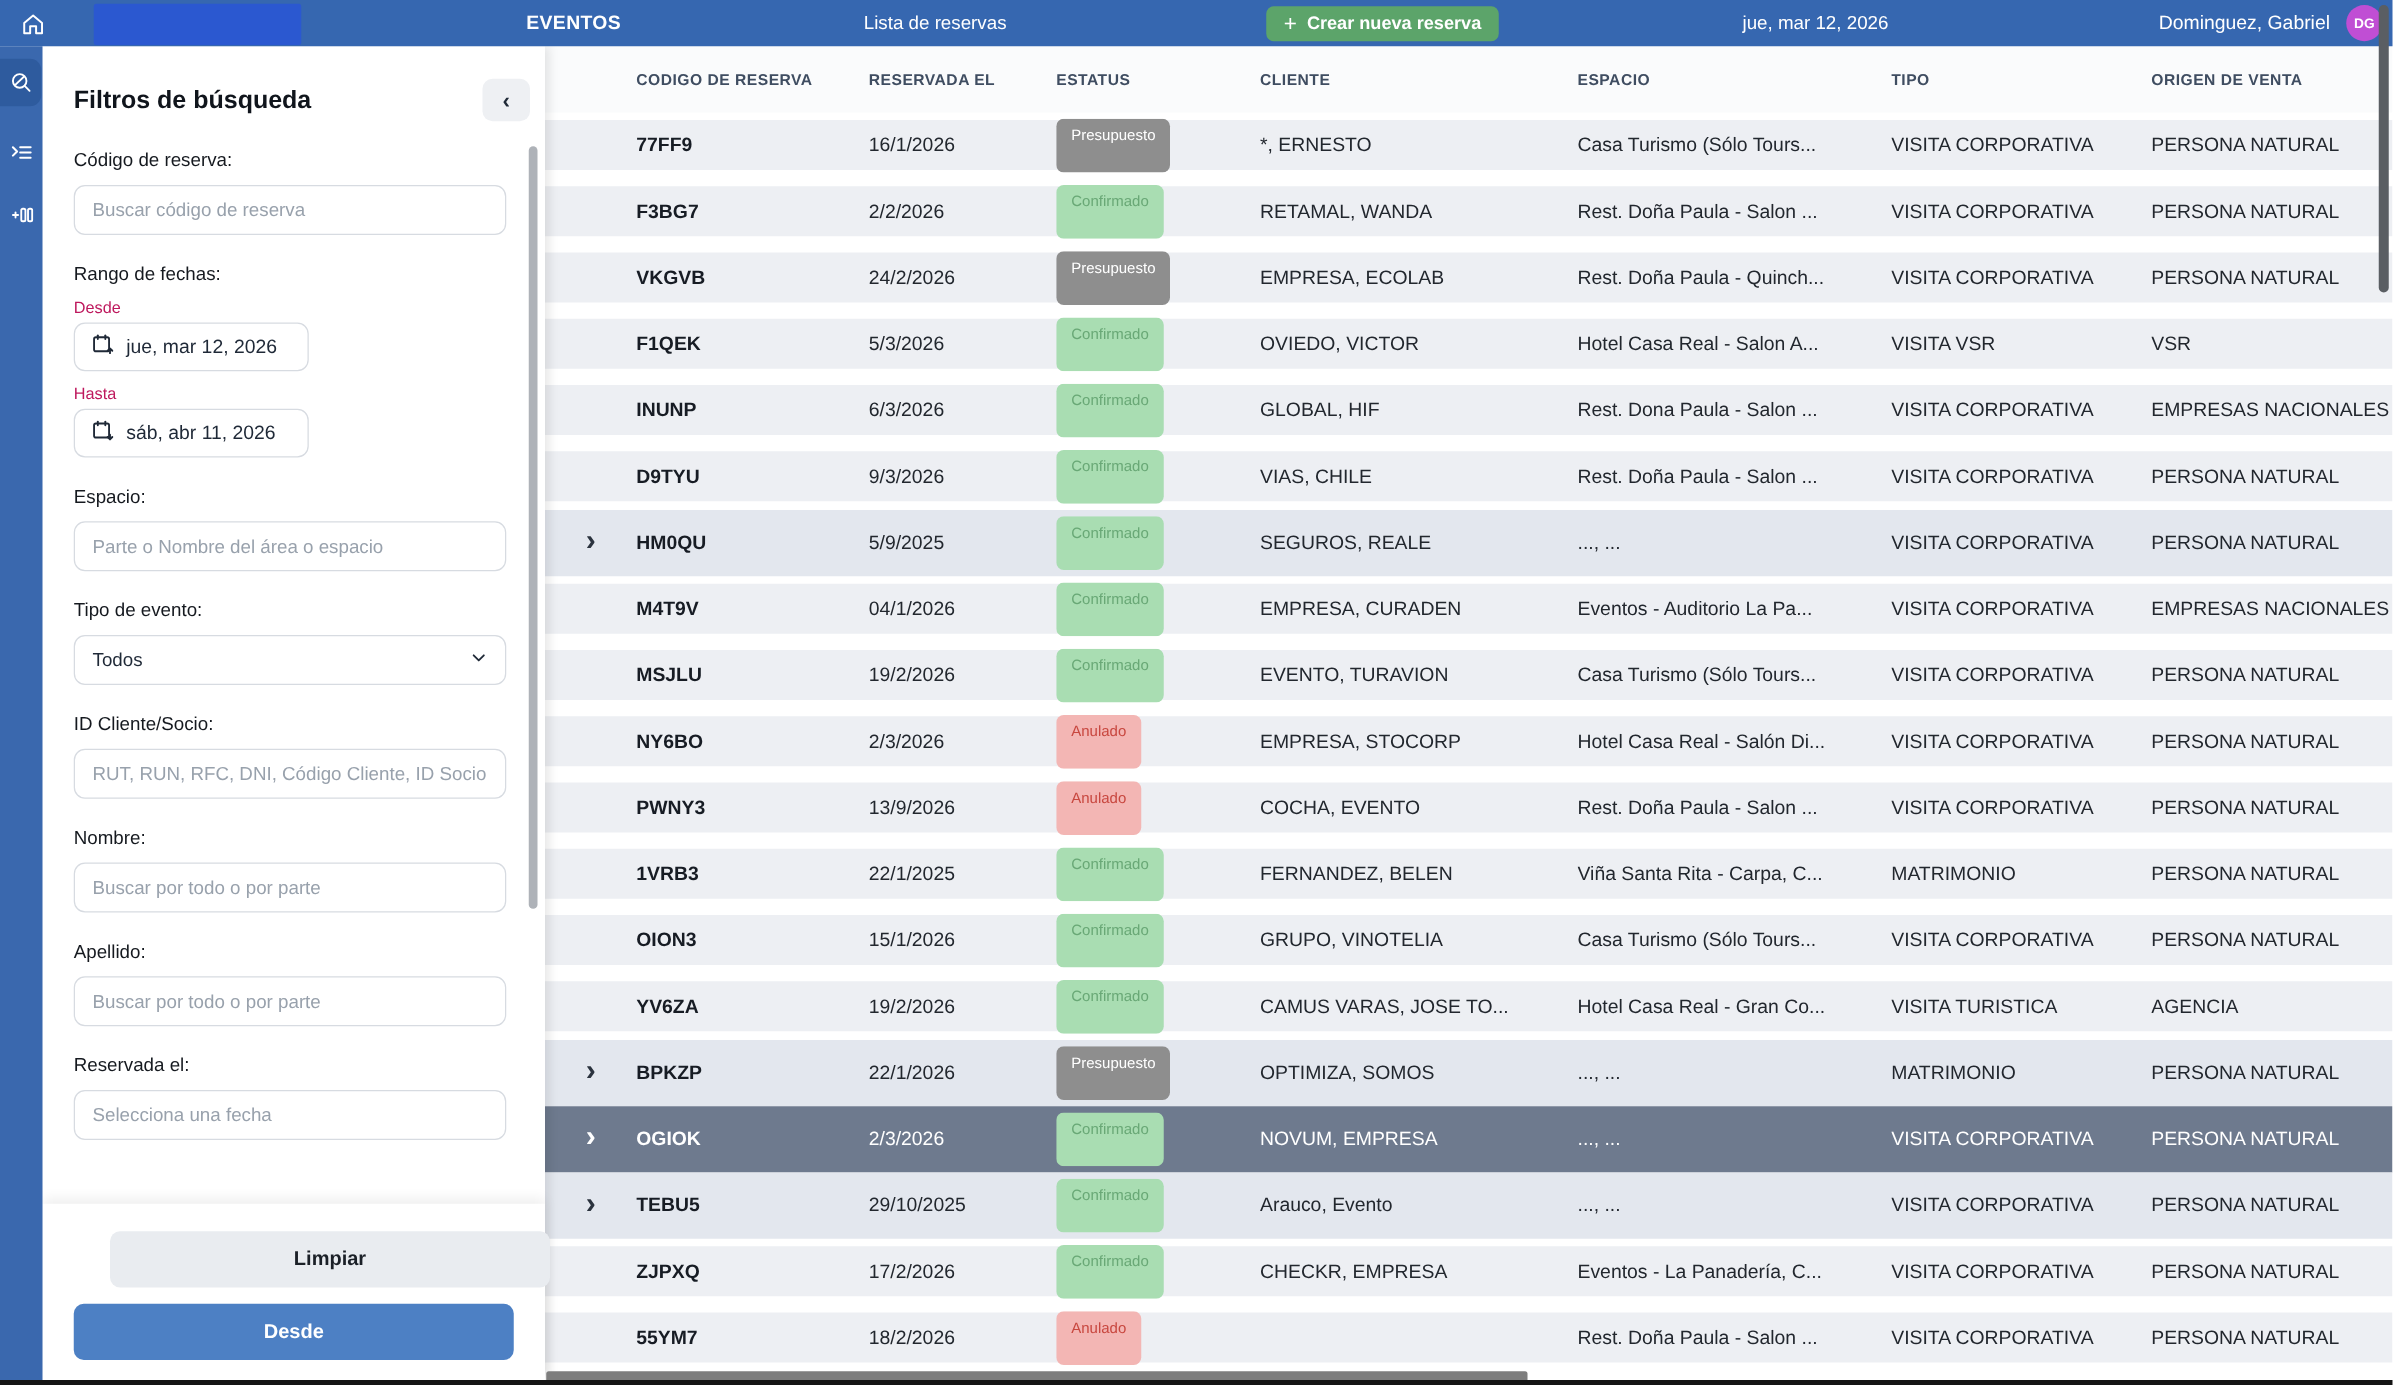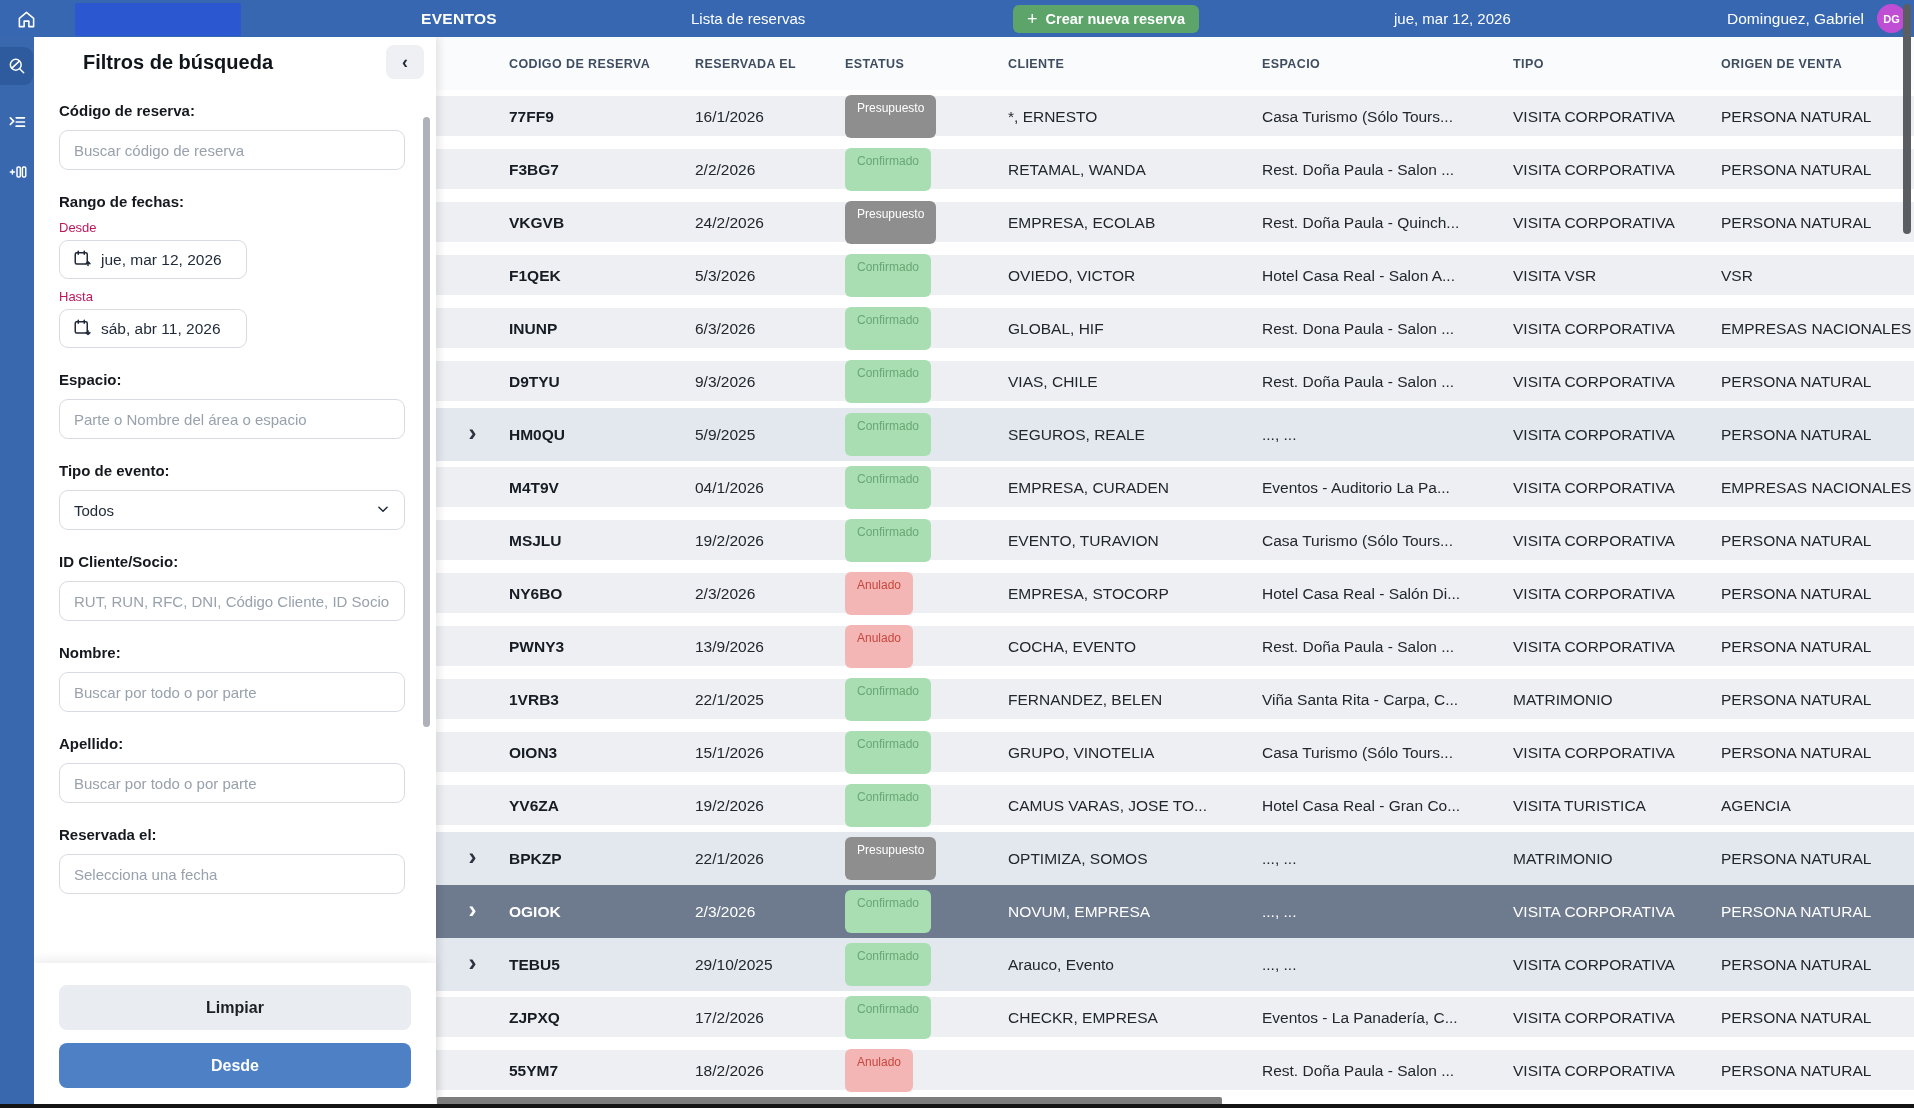--- a/index.html
+++ b/index.html
@@ -36,47 +36,47 @@
   .rail-tile { width:33px; height:38px; display:flex; align-items:center;
     justify-content:center; cursor:pointer; }
   .rail-tile.active { background:#2e5b9e; border-radius:0 9px 9px 0; }
   .rail-tile svg { display:block; }
   .tile1 { margin-top:10px; } .tile2 { margin-top:18px; } .tile3 { margin-top:12px; }
 
   
   .panel { position:absolute; left:34px; top:37px; bottom:4px; width:402px;
     background:#fff; box-shadow:3px 0 8px rgba(0,0,0,.10); z-index:3; }
   .panel-head { display:flex; align-items:center; justify-content:space-between;
-    padding:8px 12px 0 25px;margin-left:24px; }
+    padding:26px 12px 0 25px; }
   .panel-title { font-size:20px; font-weight:bold; color:#10151c; }
   .collapse-btn { width:38px; height:34px; background:#eef0f3; border:none;
     border-radius:8px; font-size:18px; font-weight:bold; color:#1f2937; cursor:pointer;
     font-family:"Liberation Sans", sans-serif; }
   .panel-body { padding:0 32px 0 25px; }
-  .f-label { font-size:15px; font-weight:bold; color:#15191f; margin-top:23px;
+  .f-label { font-size:15px; font-weight:normal; color:#15191f; margin-top:23px;
     margin-bottom:11px; }
   .f-sublabel { font-size:13px; color:#be185d; margin-top:10px; margin-bottom:5px; }
   .f-input { width:346px; height:40px; border:1px solid #d7dbe1; border-radius:9px;
     padding:0 14px; font-size:15px; color:#1f2937; background:#fff;
     font-family:"Liberation Sans", sans-serif; }
   .f-input::placeholder { color:#98a1ac; opacity:1; }
   .date-btn { width:188px; height:39px; border:1px solid #d7dbe1; border-radius:9px;
     background:#fff; display:flex; align-items:center; gap:10px; padding:0 13px;
     font-size:15.5px; color:#1f2937; cursor:pointer;
     font-family:"Liberation Sans", sans-serif; }
   .select-box { width:346px; height:40px; border:1px solid #d7dbe1; border-radius:9px;
     background:#fff; display:flex; align-items:center; justify-content:space-between;
     padding:0 14px; font-size:15px; color:#1f2937; cursor:pointer; }
   .panel-scrollbar { position:absolute; right:6px; top:80px; width:7px; height:610px;
     background:#aeb2b8; border-radius:4px; }
   .panel-footer { position:absolute; left:0; right:0; bottom:0; background:#fff;
     box-shadow:0 -4px 10px rgba(0,0,0,.07); padding:22px 25px 16px 25px; }
   .btn-clear { width:352px; height:45px; background:#e9ecf0; border:none;
     border-radius:8px; font-size:16px; font-weight:bold; color:#1b2027; cursor:pointer;
-    font-family:"Liberation Sans", sans-serif; }
+    font-family:"Liberation Sans", sans-serif;margin-left:29px; }
   .btn-search { width:352px; height:45px; background:#4d80c4; border:none;
     border-radius:8px; font-size:16px; font-weight:bold; color:#fff; cursor:pointer;
     margin-top:13px; font-family:"Liberation Sans", sans-serif; }
 
   
   .table-area { position:absolute; left:436px; top:37px; right:0; bottom:4px;
     background:#fff; overflow:hidden; }
   .thead { display:flex; align-items:center; height:53px; background:#fafbfc; }
   .th { font-size:12.5px; font-weight:bold; color:#3f4d61; letter-spacing:.4px;
     white-space:nowrap; overflow:hidden; }

